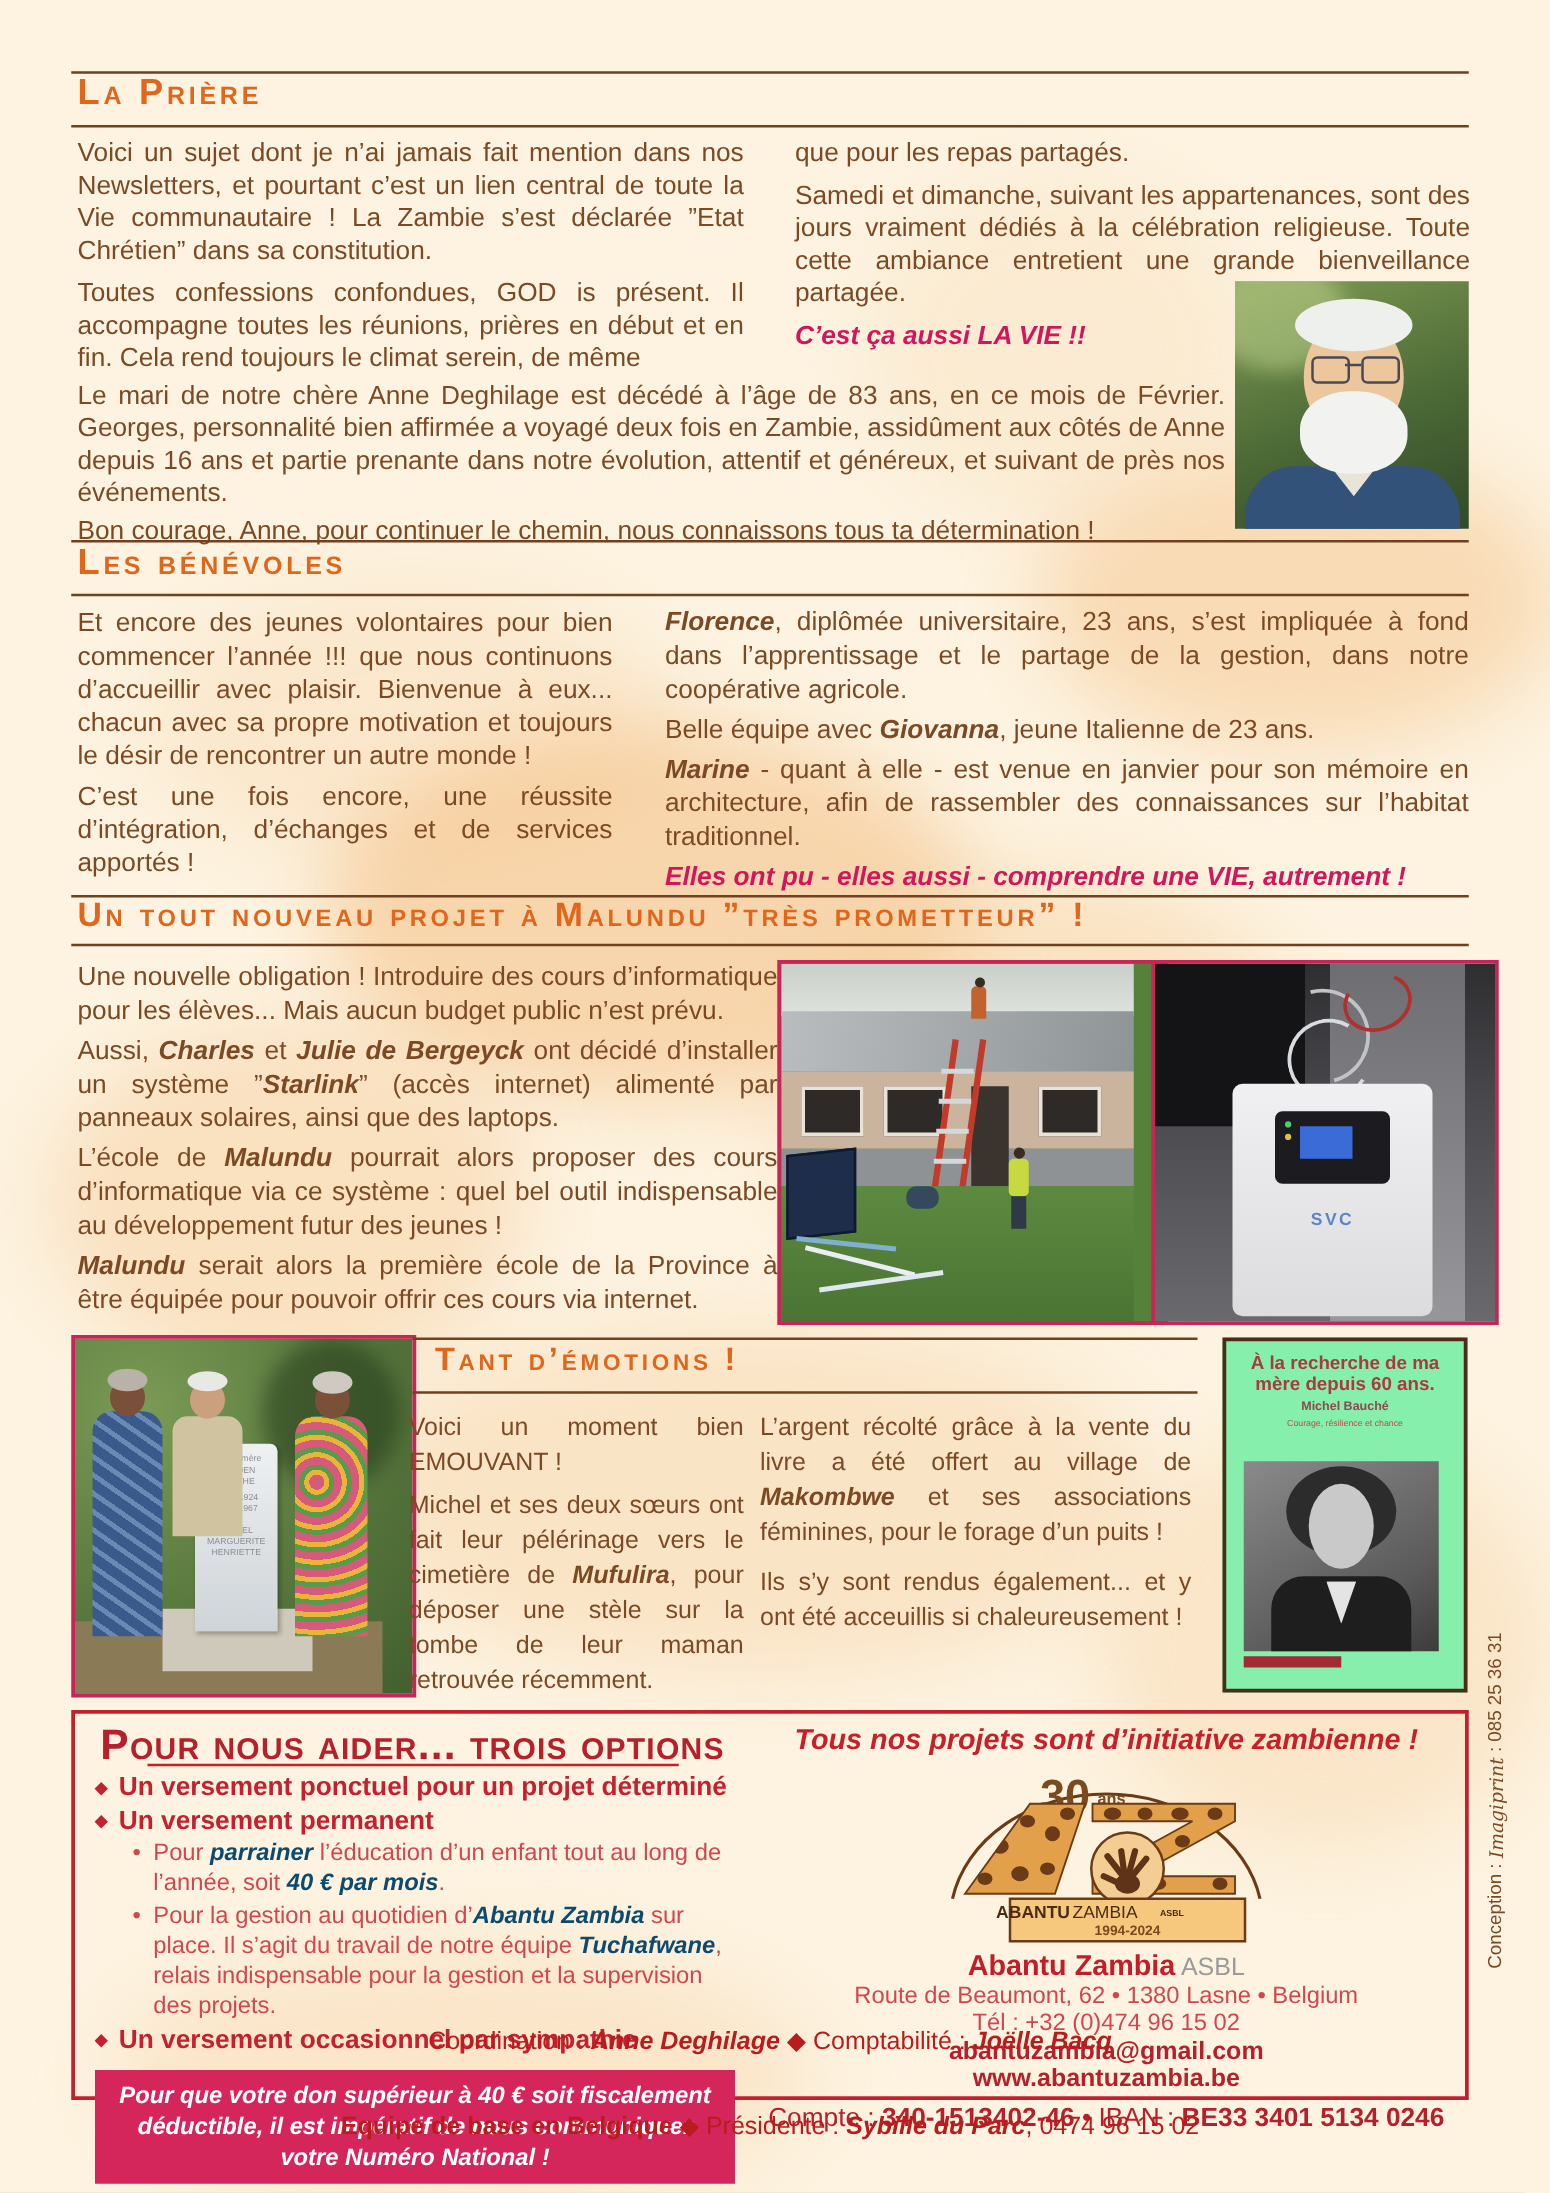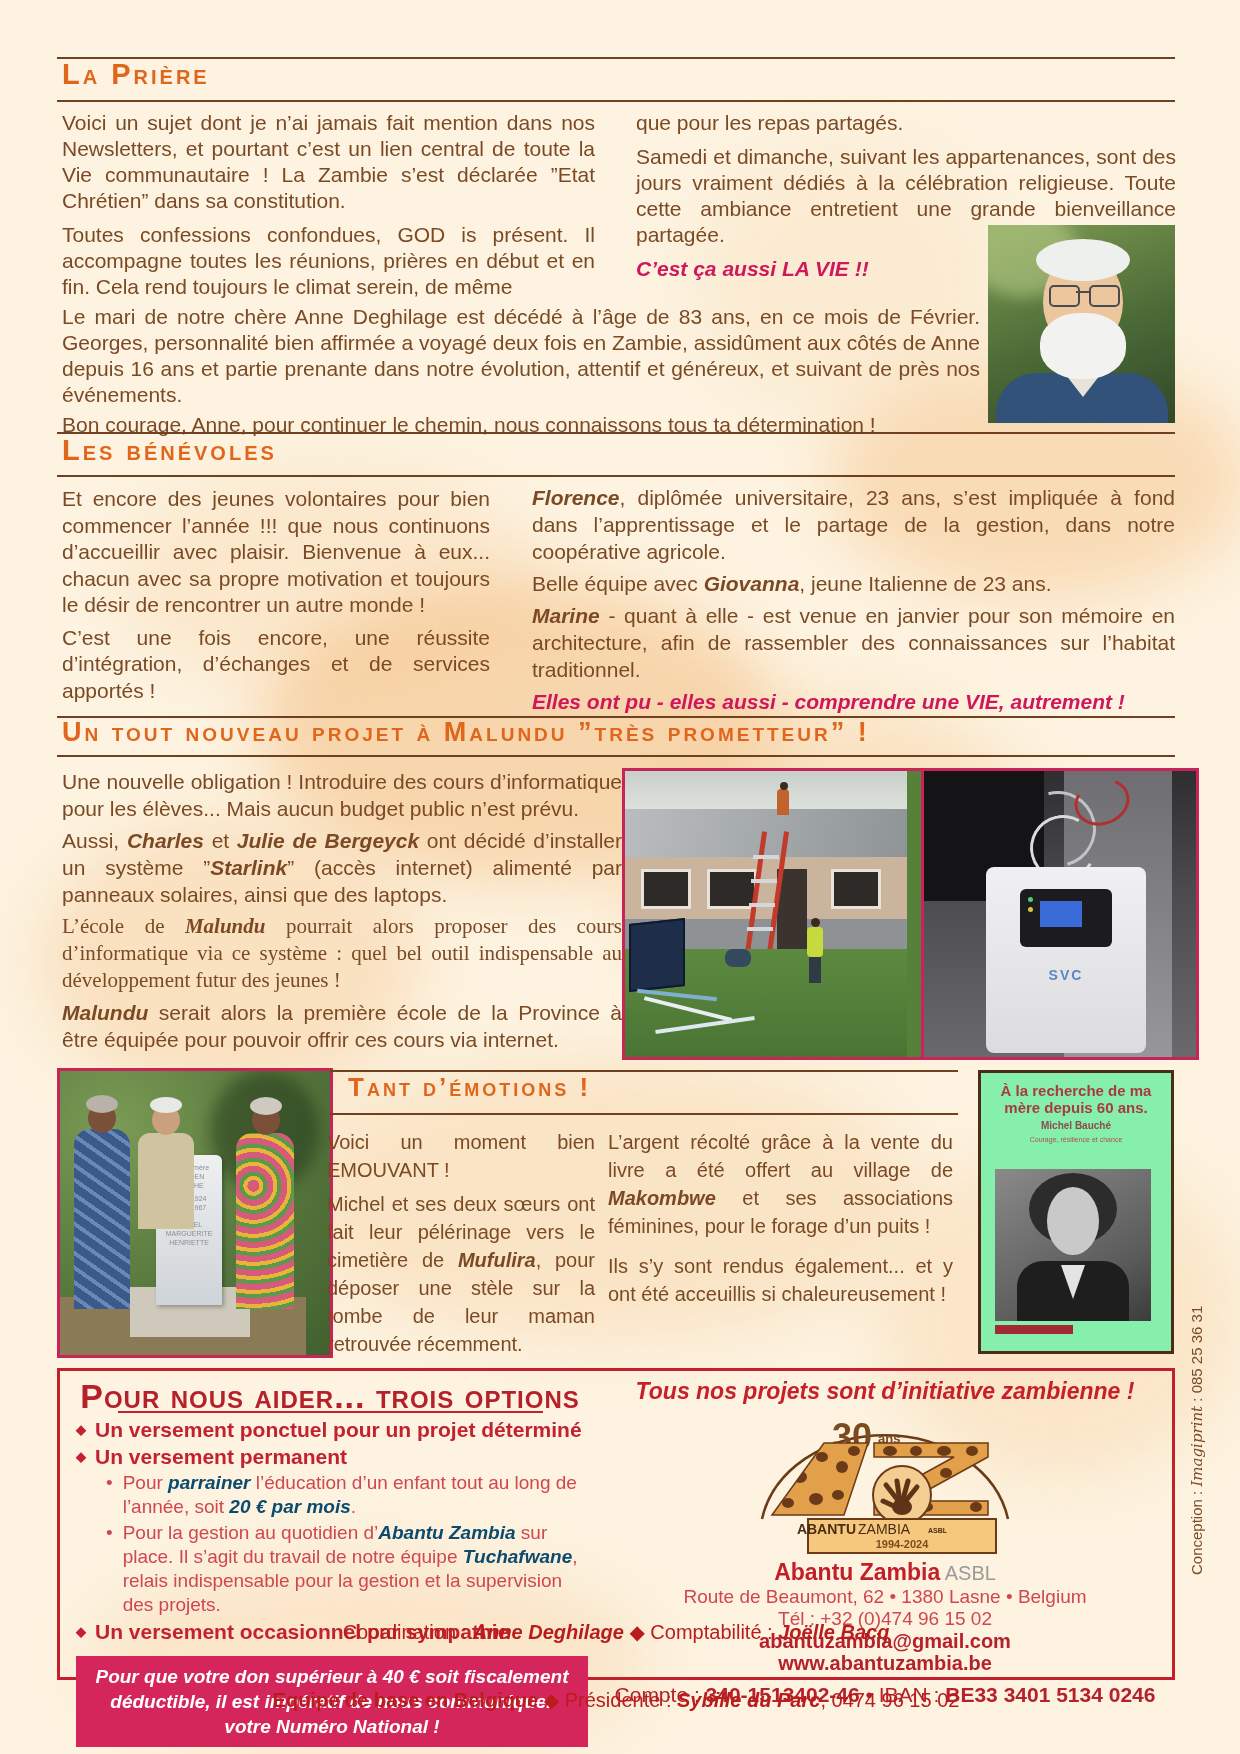--- a/index.html
+++ b/index.html
@@ -113,21 +113,21 @@
     <p class="crimson">Elles ont pu - elles aussi - comprendre une VIE, autrement !</p>
   </div>
 
   <div class="rule" style="left:57px;top:716px;width:1118px;"></div>
   <div class="sec-head" style="left:62px;top:719px;font-size:27px;">Un tout nouveau projet à Malundu ”très prometteur” !</div>
   <div class="rule" style="left:57px;top:755px;width:1118px;"></div>
 
   <div class="txtcol" style="left:62px;top:768px;width:560px;line-height:27px;">
     <p style="margin-bottom:5px;">Une nouvelle obligation ! Introduire des cours d’informatique pour les élèves...  Mais aucun budget public n’est prévu.</p>
     <p style="margin-bottom:5px;"><span>Aussi, </span><span class="bi">Charles</span><span> et </span><span class="bi">Julie de Bergeyck</span><span> ont décidé d’installer un système ”</span><span class="bi">Starlink</span><span>” (accès internet) alimenté par panneaux solaires, ainsi que des laptops.</span></p>
-    <p style="margin-bottom:5px;font-family:Liberation Serif, serif;"><span>L’école de </span><span class="bi">Malundu</span><span> pourrait alors proposer des cours d’informatique via ce système : quel bel outil indispensable au développement futur des jeunes !</span></p>
+    <p style="margin-bottom:5px;"><span>L’école de </span><span class="bi">Malundu</span><span> pourrait alors proposer des cours d’informatique via ce système : quel bel outil indispensable au développement futur des jeunes !</span></p>
     <p><span class="bi">Malundu</span><span> serait alors la première école de la Province à être équipée pour pouvoir offrir ces cours via internet.</span></p>
   </div>
 
   <div class="photo pframe" style="left:622px;top:768px;width:282px;height:286px;background:#55813b;">
     <div class="shape" style="left:0;top:0;width:282px;height:42px;background:linear-gradient(#c9cfc9,#dfe3df);"></div>
     <div class="shape" style="left:0;top:38px;width:282px;height:48px;background:linear-gradient(100deg,#b9bdbf,#8f9496);"></div>
     <div class="shape" style="left:152px;top:18px;width:12px;height:26px;background:#c2622d;border-radius:4px 4px 0 0;"></div>
     <div class="shape" style="left:155px;top:11px;width:8px;height:8px;border-radius:50%;background:#3a2a20;"></div>
     <div class="shape" style="left:0;top:86px;width:282px;height:62px;background:#cbb49e;"></div>
     <div class="shape" style="left:0;top:148px;width:282px;height:30px;background:#8f9294;"></div>
@@ -225,21 +225,21 @@
       <div class="brow">
           <span class="dia">◆</span>
           <span>Un versement ponctuel pour un projet déterminé</span>
         </div>
       <div class="brow">
           <span class="dia">◆</span>
           <span>Un versement permanent</span>
         </div>
       <div class="srow">
           <span class="dot">•</span>
-          <span><span>Pour </span><span class="bi">parrainer</span><span> l’éducation d’un enfant tout au long de l’année, soit </span><span class="bi">20 € par mois</span><span>.</span></span>
+          <span><span>Pour </span><span class="bi">parrainer</span><span> l’éducation d’un enfant tout au long de l’année, soit </span><span class="bi">40 € par mois</span><span>.</span></span>
         </div>
       <div class="srow">
           <span class="dot">•</span>
           <span><span>Pour la gestion au quotidien d’</span><span class="bi">Abantu Zambia</span><span> sur place. Il s’agit du travail de notre équipe </span><span class="bi">Tuchafwane</span><span>, relais indispensable pour la gestion et la supervision des projets.</span></span>
         </div>
       <div class="brow">
           <span class="dia">◆</span>
           <span>Un versement occasionnel par sympathie</span>
         </div>
       <div class="pinkbox">Pour que votre don supérieur à 40 € soit fiscalement déductible, il est impératif de nous communiquer votre Numéro National !</div>

